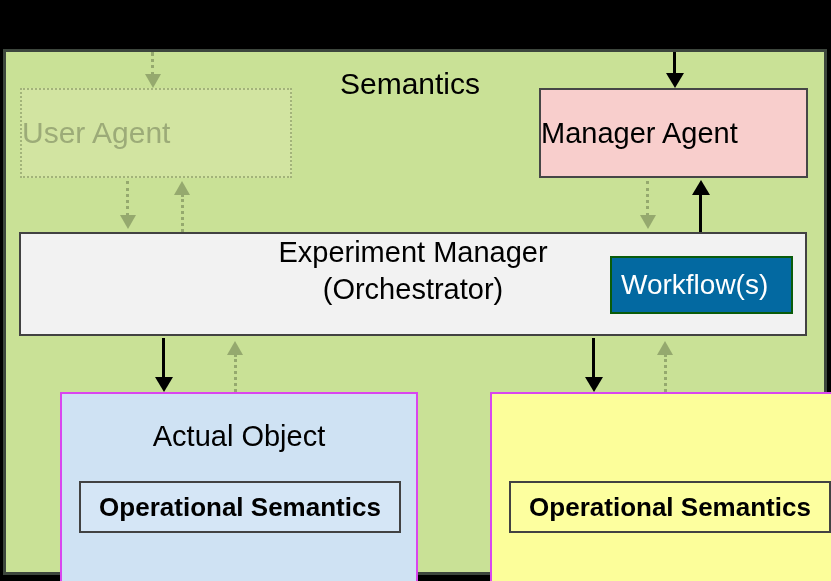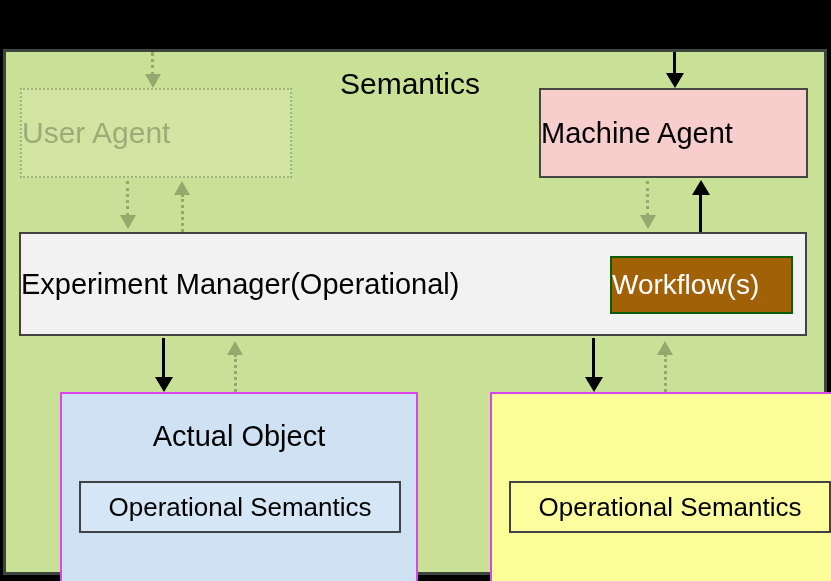--- a/index.html
+++ b/index.html
@@ -46,28 +46,30 @@
     background: #f8cecc;
     border: 2px solid #464646;
     font-size: 29px;
   }
 
   .manager {
     left: 19px; top: 232px; width: 788px; height: 104px;
     background: #f2f2f2;
     border: 2px solid #424242;
     font-size: 29px; line-height: 37px;
+    flex-direction: column;
   }
 
   .workflow {
     left: 610px; top: 256px; width: 183px; height: 58px;
-    background: #a16207;
+    background: #0369a1;
     border: 2px solid #0a5c0a;
     color: #ffffff;
     font-size: 28px;
+    padding-left: 9px;
   }
 
   .big-box {
     top: 392px; width: 358px; height: 200px;
     border: 2px solid #d946ef;
     display: block;
     margin-left: 40px;
   }
   .actual-object { left: 20px;  background: #cfe2f3; }
   .twin-object   { left: 450px; background: #fcfe9a; }
@@ -77,20 +79,21 @@
     left: 0; top: 26px; width: 100%;
     text-align: center;
     font-size: 29px;
   }
   .op-sem {
     position: absolute;
     left: 17px; top: 87px; width: 322px; height: 52px;
     border: 2px solid #424242;
     display: flex; align-items: center; justify-content: center;
     font-size: 26px;
+    font-weight: bold;
   }
   .actual-object .op-sem { background: #d5e6f6; }
   .twin-object   .op-sem { background: #fdff9f; }
 
   
   .stem-solid { position: absolute; width: 3px; background: #000; }
   .stem-dotted { position: absolute; width: 0; border-left: 3px dotted #95a96e; }
   .head { position: absolute; width: 0; height: 0; }
   .head-down-solid  { border-left: 9px solid transparent; border-right: 9px solid transparent; border-top: 15px solid #000; }
   .head-up-solid    { border-left: 9px solid transparent; border-right: 9px solid transparent; border-bottom: 15px solid #000; }
@@ -102,26 +105,26 @@
 
 <div class="panel"></div>
 
 <div class="title">Semantics</div>
 
 <div class="node user-agent">
   <span>User Agent</span>
 </div>
 
 <div class="node machine-agent">
-  <span>Machine Agent</span>
+  <span>Manager Agent</span>
 </div>
 
 <div class="node manager">
   <div>Experiment Manager</div>
-  <div>(Operational)</div>
+  <div>(Orchestrator)</div>
 </div>
 
 <div class="node workflow">
   <span>Workflow(s)</span>
 </div>
 
 <div class="node big-box actual-object">
   <div class="obj-label">Actual Object</div>
   <div class="op-sem">
     <span>Operational Semantics</span>

